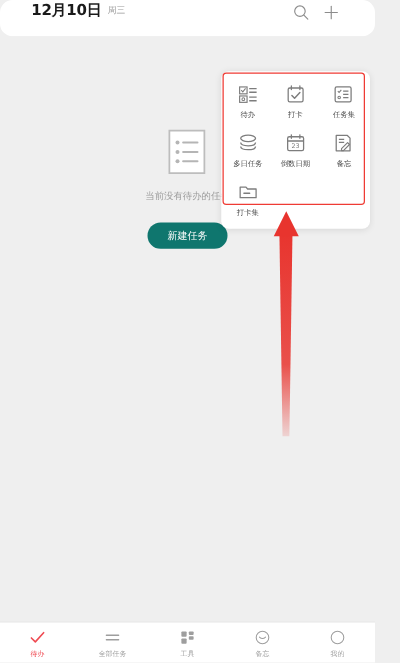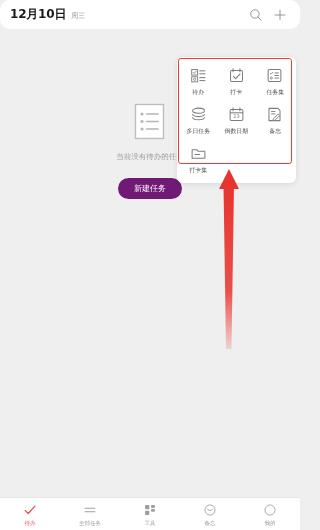--- a/index.html
+++ b/index.html
@@ -13,22 +13,22 @@
     position: relative;
     width: 300px; height: 530px;
     background: #efefef;
   }
 
   
   .header {
     position: absolute; top: 0; left: 0;
     width: 300px; height: 29px;
     background: #ffffff;
-    display: flex; align-items: center;
-    padding: 0 10px;
+    display: flex; 
+    padding: 0 25px;
     border-radius: 10px;
   }
   .header-date {
     font-size: 12px; font-weight: bold; color: #1a1a1a;
     letter-spacing: -0.2px;
   }
   .header-weekday {
     font-size: 7px; color: #9a9a9a;
     margin-left: 5px; margin-top: 3px;
   }
@@ -61,21 +61,21 @@
   .empty-text {
     margin-top: 10px;
     font-size: 7.5px;
     color: #9b9b9b;
     white-space: nowrap;
   }
   .new-task-btn {
     margin-top: 16px;
     width: 64px; height: 21px;
     border-radius: 11px;
-    background: #701a75;
+    background: #0f766e;
     color: #ffffff;
     font-size: 8px;
     display: flex; align-items: center; justify-content: center;
     border: none;
     cursor: pointer;
     font-family: inherit;
   }
 
   
   .menu-popup {

